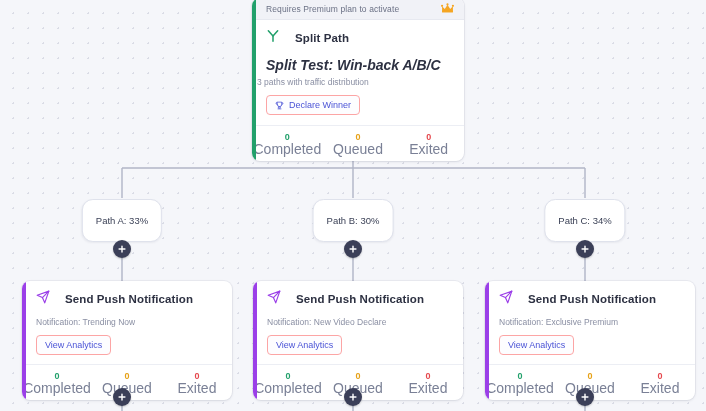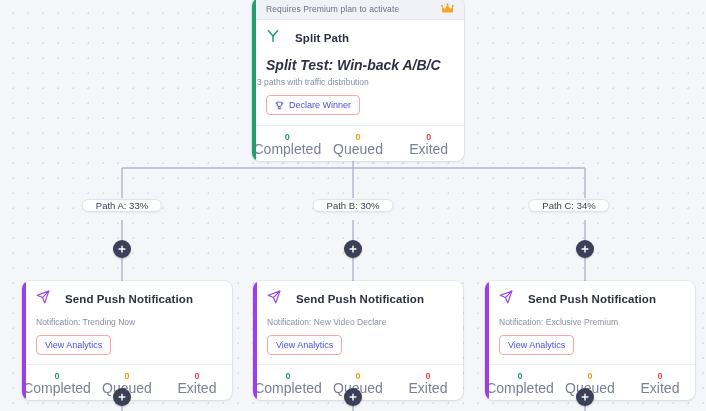--- a/index.html
+++ b/index.html
@@ -91,21 +91,21 @@
   .sval.queued    { color: #e6a117; }
   .sval.exited    { color: #e5484d; }
 
   
   .path-pill {
     position: absolute;
     transform: translateX(-50%);
     background: #ffffff;
     border: 1px solid #dfe2ec;
     border-radius: 11px;
-    padding: 0 13px;
+    padding: 15px 13px;
     font-size: 9.5px;
     color: #3c4257;
     white-space: nowrap;
     box-shadow: 0 1px 2px rgba(30,35,70,.06);
   }
 
   
   .plus-btn {
     position: absolute;
     width: 18px; height: 18px;
@@ -223,21 +223,21 @@
       </div>
       <div class="stat">
         <div class="sval exited">0</div>
         <div class="slab">Exited</div>
       </div>
     </div>
   </div>
 
   <div class="path-pill" style="left:122px; top:199px;">Path A: 33%</div>
   <div class="path-pill" style="left:353px; top:199px;">Path B: 30%</div>
-  <div class="path-pill" style="left:569px; top:199px;">Path C: 34%</div>
+  <div class="path-pill" style="left:585px; top:199px;">Path C: 34%</div>
 
   <div class="plus-btn" style="left:122px; top:249px;">
     <svg width="10" height="10" viewBox="0 0 24 24" stroke="#ffffff" stroke-width="3.4" stroke-linecap="round">
       <path d="M12 5 L12 19"></path>
         <path d="M5 12 L19 12"></path>
     </svg>
   </div>
   <div class="plus-btn" style="left:353px; top:249px;">
     <svg width="10" height="10" viewBox="0 0 24 24" stroke="#ffffff" stroke-width="3.4" stroke-linecap="round">
       <path d="M12 5 L12 19"></path>

